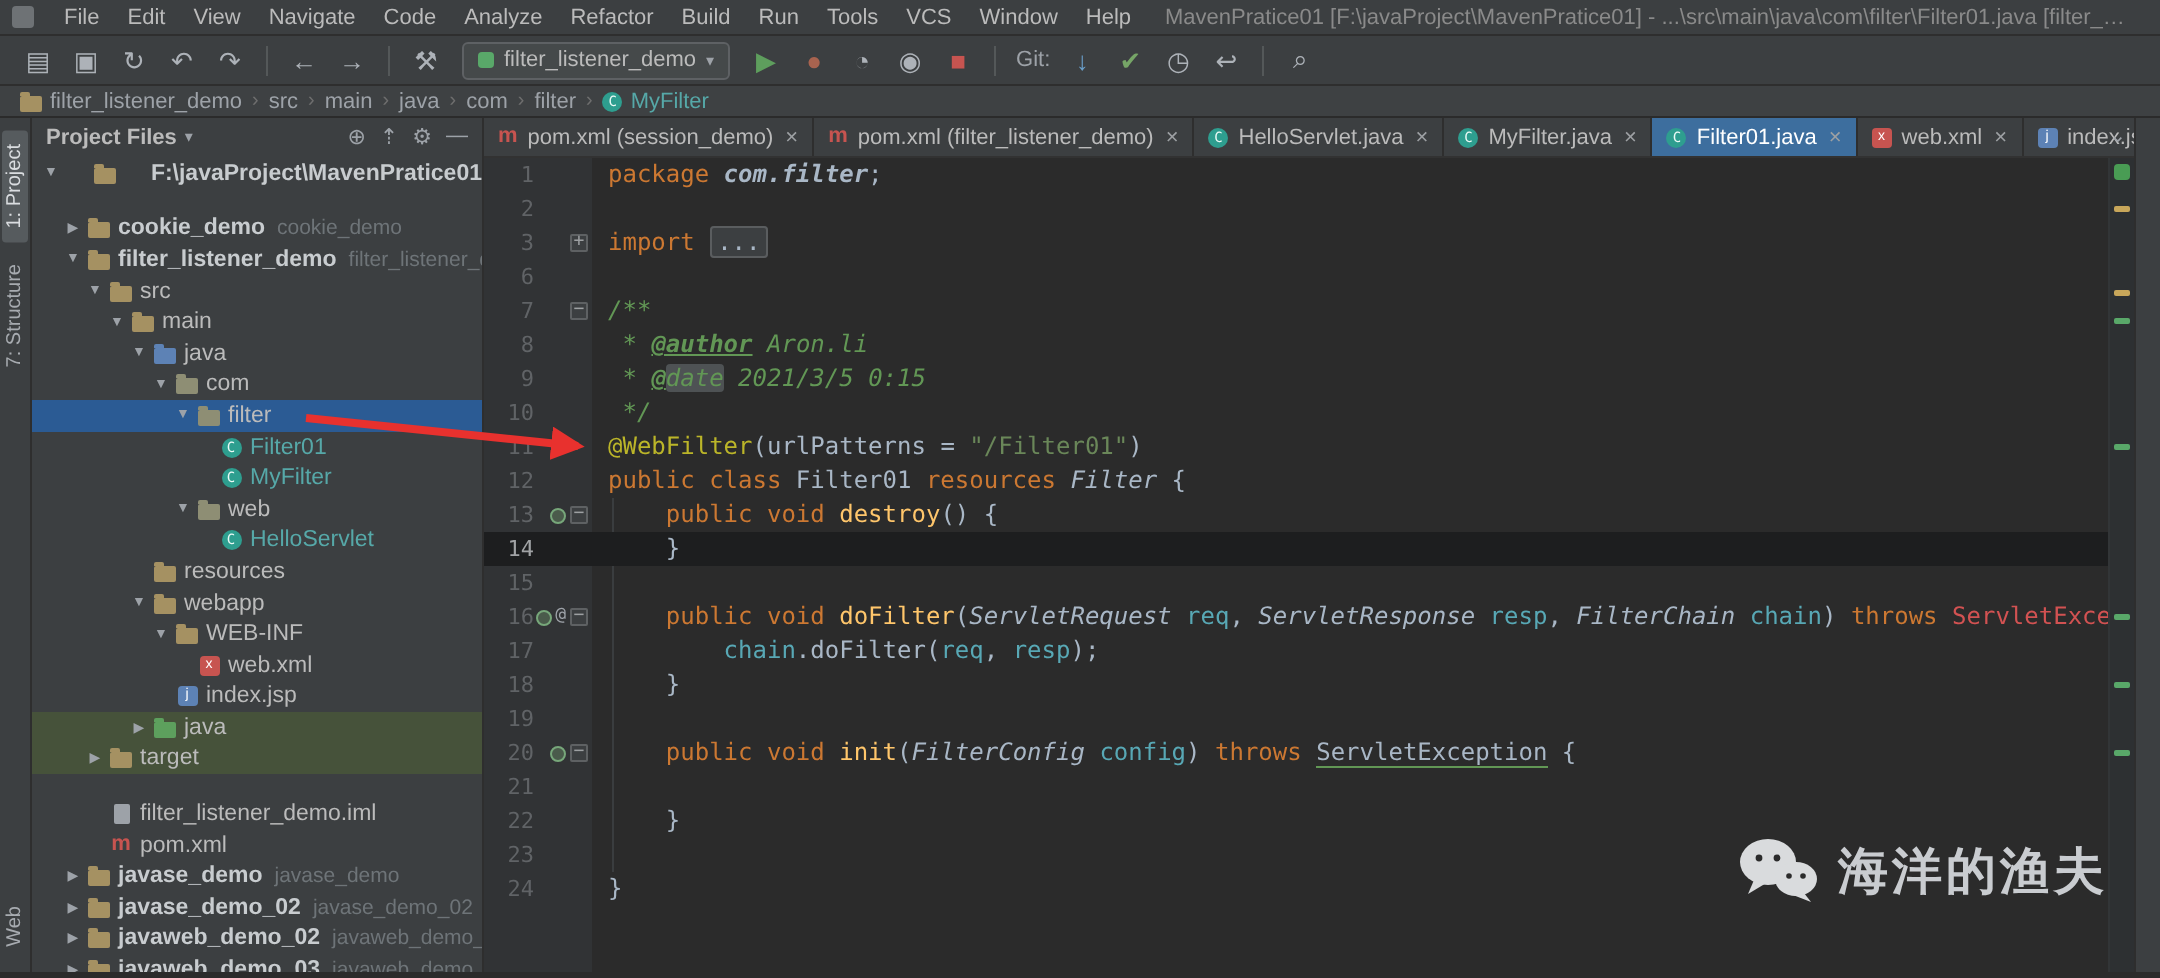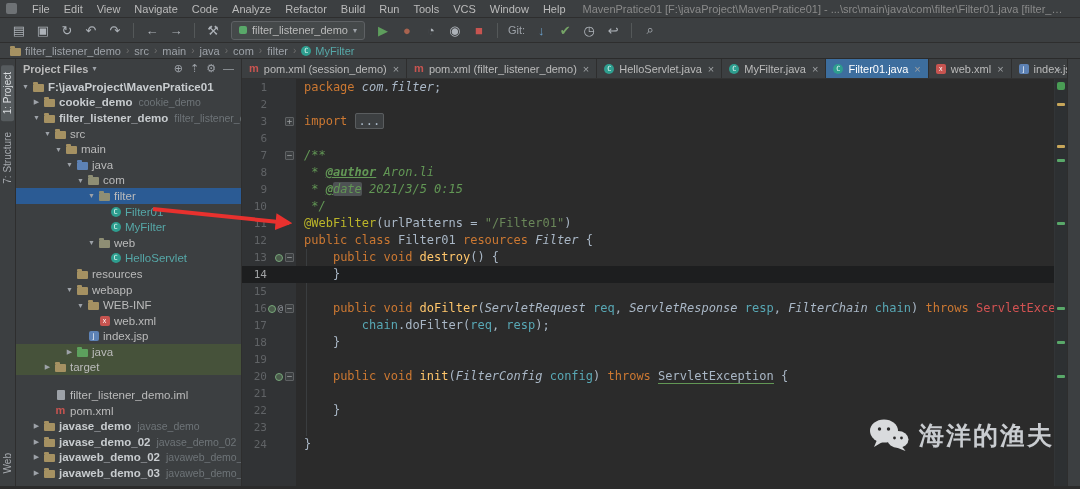--- a/index.html
+++ b/index.html
@@ -80,21 +80,21 @@
   .num{width:25px;text-align:right;color:#606366;font-size:11px;flex:none}
   .gmarks{flex:1;display:flex;align-items:center;justify-content:flex-end;gap:2px;padding-right:2px}
   .ov{width:8px;height:8px;border-radius:50%;border:1px solid #77a77a;background:#4a5b4b;flex:none}
   .atm{color:#9da2a8;font-size:9px}
   .fbox{width:9px;height:9px;border:1px solid #5e6163;background:#3c3f41;color:#9da0a2;font-size:9px;line-height:7px;text-align:center;flex:none;border-radius:1px}
   .codeline{padding-left:8px}
   .iguide{position:absolute;width:1px;background:#3a3d3f;left:64px;z-index:0}
 
   .sx-k{color:#cc7832}
   .sx-d{color:#a9b7c6}
-  .sx-pk{color:#a9b7c6;font-weight:normal;font-style:italic}
+  .sx-pk{color:#a9b7c6;font-weight:bold;font-style:italic}
   .sx-a{color:#bbb529}
   .sx-s{color:#6a8759}
   .sx-c{color:#629755;font-style:italic}
   .sx-ct{color:#629755;font-weight:bold;font-style:italic;text-decoration:underline}
   .sx-hl{color:#629755;font-weight:normal;font-style:italic;background:#4e5254;border-radius:2px}
   .sx-m{color:#ffc66b}
   .sx-t{color:#a9b7c6;font-style:italic}
   .sx-p{color:#58a8b5;}
   .sx-e{color:#d25252}
   .sx-u{color:#a9b7c6;border-bottom:1px solid #629755}
@@ -215,28 +215,28 @@
             <span class="caret">▾</span>
           </span>
         <span class="picons">
             <span>⊕</span>
             <span>⇡</span>
             <span>⚙</span>
             <span>—</span>
           </span>
       </div>
       <div class="tree">
-          <div class="trow" style="padding-left: 4px;">
+          <div class="trow" style="padding-left: 4px; justify-content: space-between;">
             <span class="arr">▼</span>
             <span class="ticon">
               <span class="ic-folder"></span>
             </span>
             <span class="tlab b">F:\javaProject\MavenPratice01</span>
           </div>
-          <div class="trow" style="padding-left: 15px;">
+          <div class="trow" style="padding-left: 15px; margin-top: 12px;">
             <span class="arr">▶</span>
             <span class="ticon">
               <span class="ic-folder"></span>
             </span>
             <span class="tlab b">cookie_demo</span>
             <span class="tsuf">cookie_demo</span>
           </div>
           <div class="trow" style="padding-left: 15px;">
             <span class="arr">▼</span>
             <span class="ticon">

